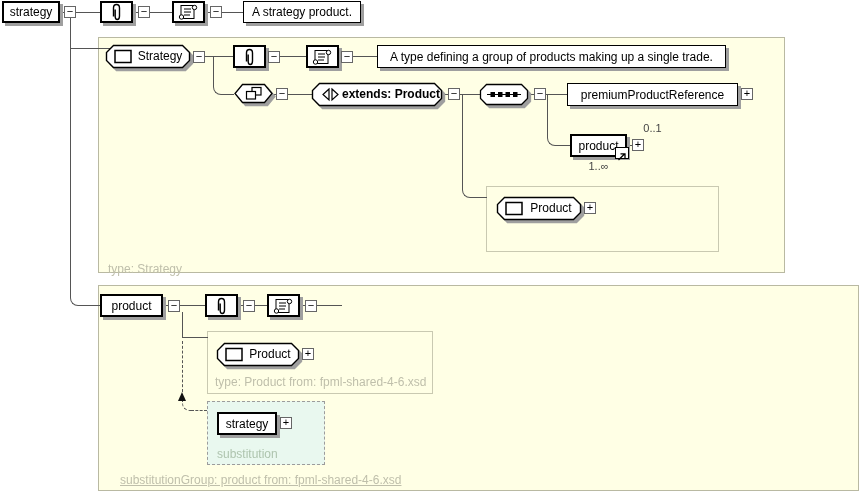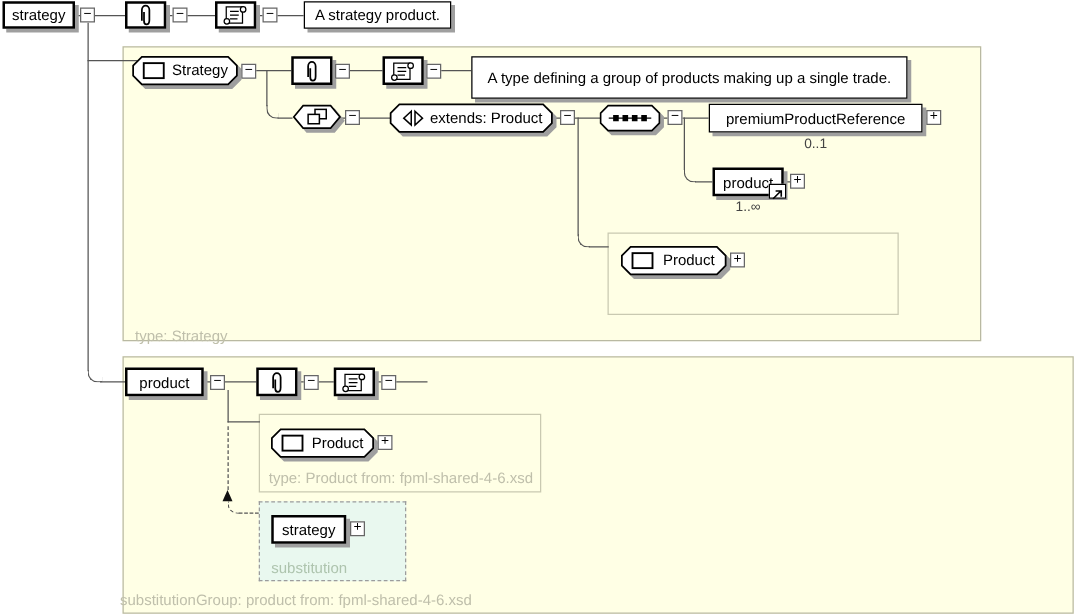--- a/index.html
+++ b/index.html
@@ -42,21 +42,21 @@
 </style>
 </head>
 <body>
 
 <div id="stage">
 
   <div class="panel" style="left:98px;top:37px;width:687px;height:236px;"></div>
   <div class="caption" style="left:108px;top:262px;">type: Strategy</div>
 
   <div class="panel" style="left:98px;top:285px;width:761px;height:206px;"></div>
-  <div class="caption" style="left:96px;top:473px;">substitutionGroup: product from: fpml-shared-4-6.xsd</div>
+  <div class="caption" style="left:120px;top:473px;text-decoration:underline;">substitutionGroup: product from: fpml-shared-4-6.xsd</div>
 
   <div class="subbox" style="left:486px;top:186px;width:233px;height:66px;"></div>
 
   <div class="subbox" style="left:207px;top:331px;width:226px;height:63px;"></div>
   <div class="caption" style="left:215px;top:375px;">type: Product from: fpml-shared-4-6.xsd</div>
 
   <div class="greenbox" style="left:207px;top:401px;width:118px;height:64px;"></div>
   <div class="caption cap-green" style="left:217px;top:447px;">substitution</div>
 
   <div class="hline" style="left:60px;top:12px;width:183px;"></div>
@@ -141,37 +141,37 @@
   <div class="iconbox" style="left:306px;top:45px;width:33px;height:23px;">
     <svg width="29" height="18" viewBox="0 0 29 18">
       <rect x="7" y="2.5" width="13" height="13" fill="#fff" stroke="#000"></rect>
       <circle cx="20.5" cy="4.5" r="2.2" fill="#fff" stroke="#000"></circle>
       <circle cx="7.5" cy="14" r="2.2" fill="#fff" stroke="#000"></circle>
       <path d="M10,6 h7 M10,9 h7 M10,12 h6" stroke="#000" fill="none"></path>
     </svg>
   </div>
   <div class="btn" style="left:341px;top:51px;">−</div>
 
-  <div class="ann" style="left:377px;top:45px;width:349px;height:34px;">
+  <div class="ann" style="left:377px;top:45px;width:349px;height:23px;">
     <span>A type defining a group of products making up a single trade.</span>
   </div>
 
   <div class="oct" style="left:234px;top:84px;width:39px;height:19px;">
     <svg width="44" height="24" viewBox="0 0 44 24">
       <path d="M8.5,0.5 H30.5 L38,9.5 L30.5,18.5 H8.5 L1,9.5 Z" transform="translate(3,3)" fill="#9f9f9f" stroke="#9f9f9f" stroke-width="1.3"></path>
       <path d="M8.5,0.5 H30.5 L38,9.5 L30.5,18.5 H8.5 L1,9.5 Z" fill="#fff" stroke="#000" stroke-width="1.3"></path>
       <g>
         <rect x="18" y="3.5" width="9" height="7.5" fill="#fff" stroke="#000" stroke-width="1.2"></rect>
         <rect x="12.5" y="7.5" width="9" height="7.5" fill="#fff" stroke="#000" stroke-width="1.2"></rect>
       </g>
     </svg>
   </div>
   <div class="btn" style="left:276px;top:88px;">−</div>
 
-  <div class="oct" style="left:312px;top:83px;width:130px;height:36px;">
+  <div class="oct" style="left:312px;top:83px;width:130px;height:36px;font-weight:bold;">
     <svg width="135" height="28" viewBox="0 0 135 28">
       <path d="M7.5,0.5 H122.5 L129.5,7.5 V15.5 L122.5,22.5 H7.5 L0.5,15.5 V7.5 Z" transform="translate(3,3)" fill="#9f9f9f" stroke="#9f9f9f" stroke-width="1.4"></path>
       <path d="M7.5,0.5 H122.5 L129.5,7.5 V15.5 L122.5,22.5 H7.5 L0.5,15.5 V7.5 Z" fill="#fff" stroke="#000" stroke-width="1.4"></path>
       <g>
         <path d="M17,6 L11,11.5 L17,17 Z" fill="#fff" stroke="#000" stroke-width="1.2"></path>
         <path d="M20,6 L26,11.5 L20,17 Z" fill="#fff" stroke="#000" stroke-width="1.2"></path>
       </g>
     </svg>
     <div class="octlabel" style="left:30px;right:6px;">extends: Product</div>
   </div>
@@ -189,21 +189,21 @@
         <rect x="33" y="8" width="4.5" height="5" fill="#000"></rect>
       </g>
     </svg>
   </div>
   <div class="btn" style="left:534px;top:88px;">−</div>
 
   <div class="node thin" style="left:567px;top:83px;width:171px;height:23px;">
     <span>premiumProductReference</span>
   </div>
   <div class="btn" style="left:741px;top:88px;">+</div>
-  <div class="occ" style="left:567px;top:109px;width:171px;">0..1</div>
+  <div class="occ" style="left:567px;top:122px;width:171px;">0..1</div>
 
   <div class="node" style="left:570px;top:134px;width:57px;height:23px;">
     <span>product</span>
   </div>
   <div class="refbox" style="left:615px;top:147px;">
     <svg width="12" height="10" viewBox="0 0 12 10">
       <path d="M2.5,8 L8.5,2 M4.5,1.8 H9 V6.3" stroke="#000" stroke-width="1.3" fill="none"></path>
     </svg>
   </div>
   <div class="btn" style="left:632px;top:139px;">+</div>

